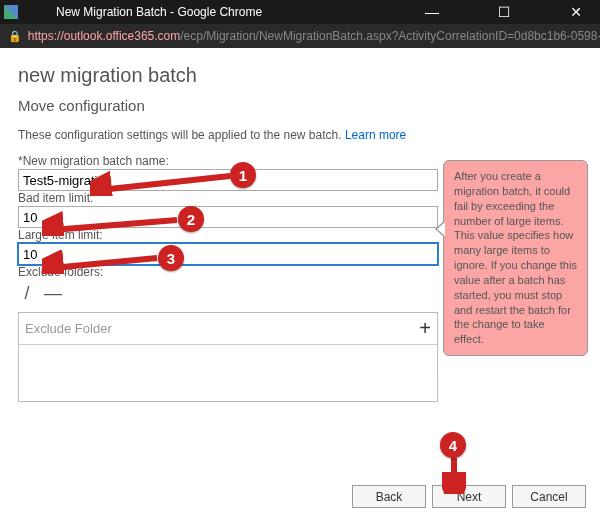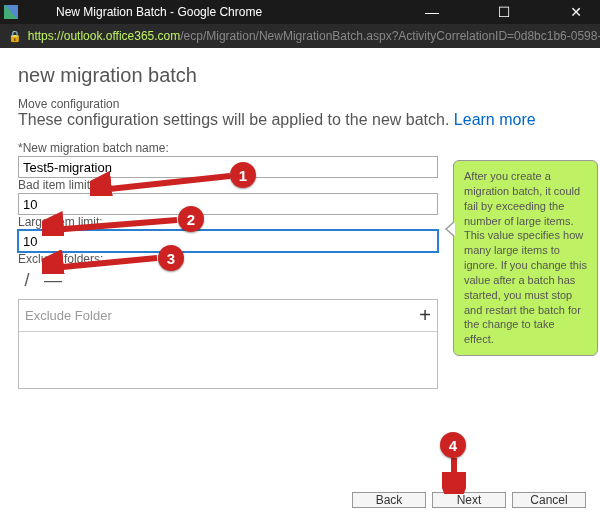--- a/index.html
+++ b/index.html
@@ -34,34 +34,34 @@
     color: #ccc;
     height: 24px;
     display: flex;
     align-items: center;
     padding: 0 8px;
     font-size: 12px;
     white-space: nowrap;
     overflow: hidden;
   }
   .lock { margin-right: 6px; font-size: 11px; }
-  .addr-white { color: #bef264; }
+  .addr-white { color: #fca5a5; }
   .addr-grey { color: #888; }
   .content {
     padding: 16px 18px 0 18px;
     position: relative;
   }
   h1 {
     font-weight: 300;
     font-size: 20px;
     color: #555;
     margin-bottom: 10px;
   }
-  .subtitle { color: #555; font-size: 12px; }
-  .desc { color: #555; font-size: 16px; margin-bottom: 12px; }
+  .subtitle { color: #555; font-size: 15px; margin-bottom: 14px; }
+  .desc { color: #555; font-size: 12px; margin-bottom: 12px; }
   .desc a { color: #06c; text-decoration: none; }
   .form { width: 420px; }
   .label { color: #555; font-size: 12px; }
   .inp {
     width: 100%;
     border: 1px solid #aaa;
     padding: 2px 4px;
     font-size: 13px;
     height: 22px;
     background: #fff;
@@ -82,26 +82,26 @@
   .excl-head {
     display: flex; align-items: center;
     border-bottom: 1px solid #ccc;
     padding: 4px 6px;
     color: #999;
     font-size: 13px;
   }
   .excl-head .plus { margin-left: auto; font-size: 20px; color: #333; }
   .tooltip {
     position: absolute;
-    right: 2px;
+    right: 12px;
     top: 160px;
     width: 145px;
     font-size: 11px;
     color: #555;
-    background: #bef264;
+    background: #fca5a5;
     border: 1px solid #999;
     border-radius: 6px;
     padding: 8px 10px;
     line-height: 1.35;
   }
   .tooltip::before {
     content: '';
     position: absolute;
     left: -9px; top: 60px;
     width: 0; height: 0;
@@ -119,21 +119,21 @@
     border-right: 8px solid #fff;
   }
   .buttons {
     position: absolute;
     bottom: 14px; right: 14px;
     display: flex; gap: 6px;
   }
   .btn {
     border: 1px solid #999;
     background: #f5f5f5;
-    width: 74px; height: 16px;
+    width: 74px; height: 23px;
     font-size: 12px;
     color: #333;
     cursor: pointer;
   }
   
   .badge {
     position: absolute;
     width: 26px; height: 26px;
     background: #c22;
     border-radius: 50%;

